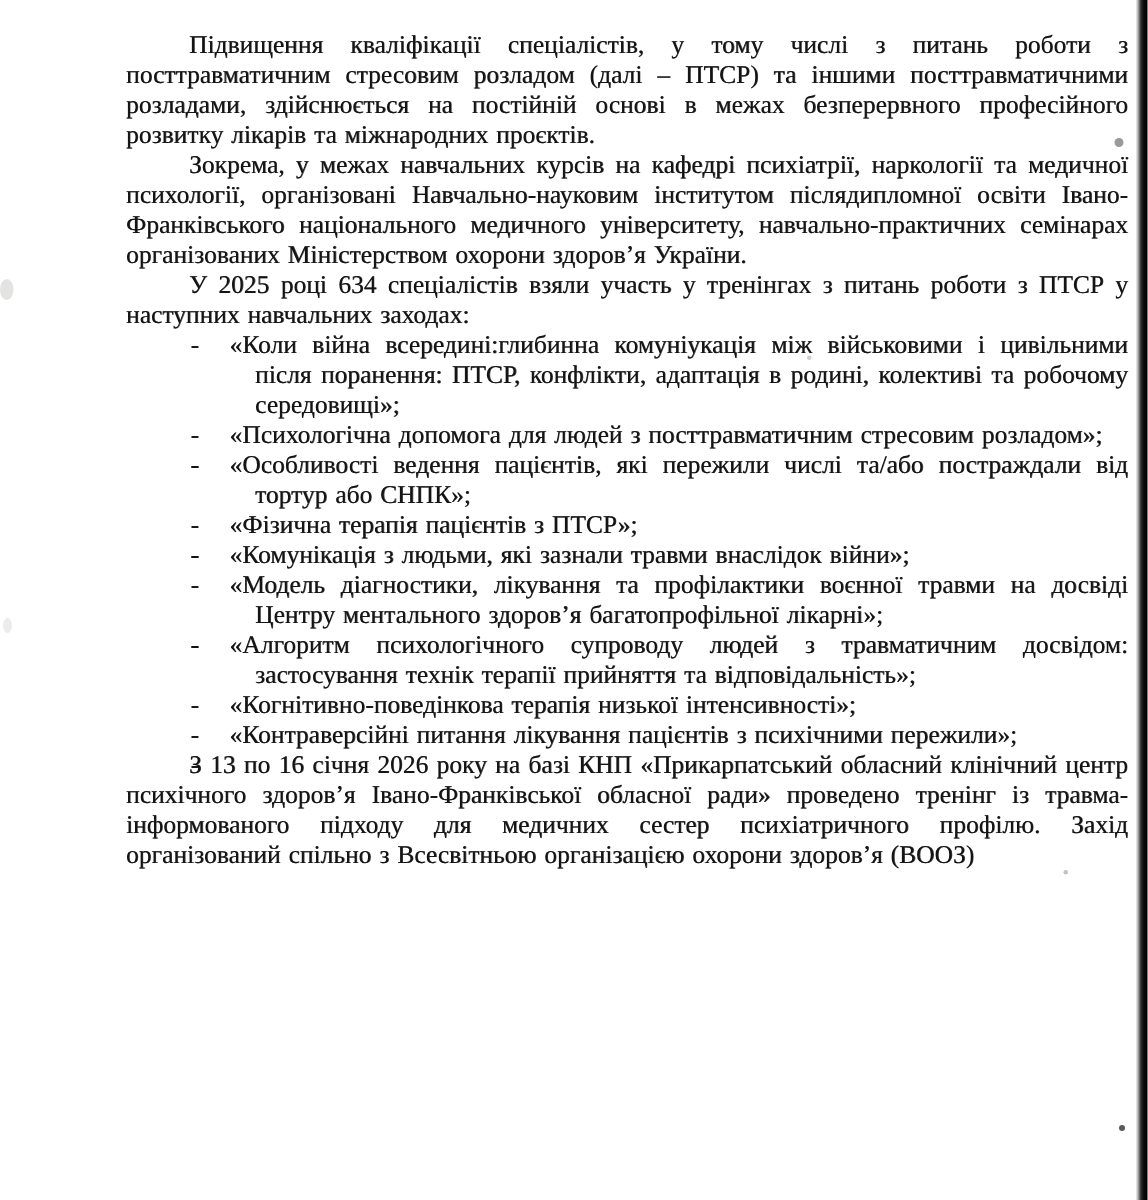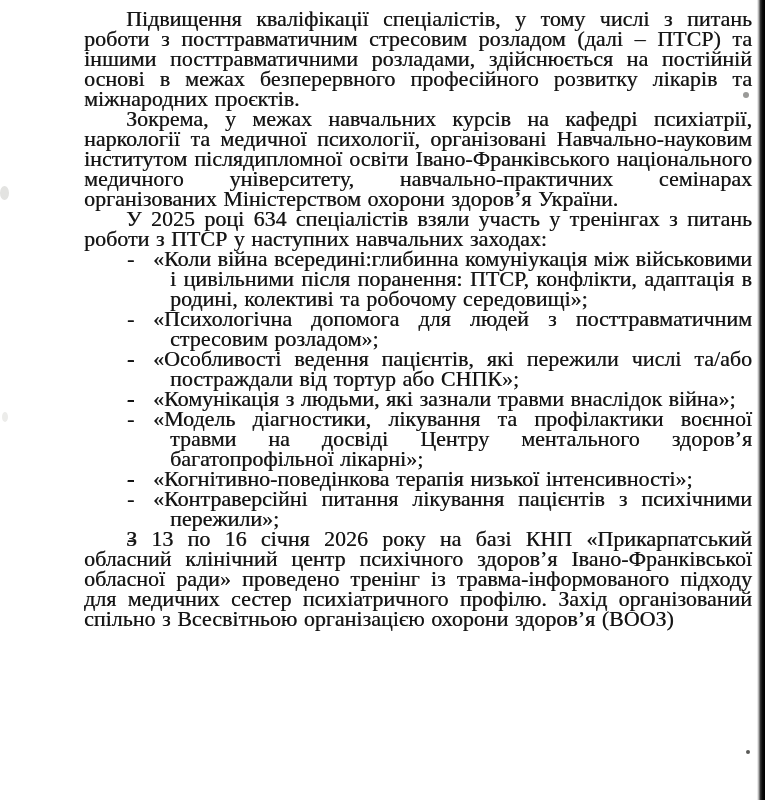--- a/index.html
+++ b/index.html
@@ -10,24 +10,24 @@
   body {
     position: relative;
     width: 765px;
     height: 800px;
     overflow: hidden;
     font-family: "Liberation Serif", "DejaVu Serif", serif;
     color: #141414;
   }
   .page-text {
     position: absolute;
-    top: 9px;
+    top: 20px;
     left: 84px;
     width: 668px;
-    font-size: 22px;
+    font-size: 17px;
     line-height: 20px;
     text-align: justify;
     text-shadow: 0.4px 0 0 rgba(0,0,0,0.65);
     word-spacing: 1px;
     font-family: Liberation Serif, serif;
   }
   .para {
     margin: 0;
     text-indent: 42px;
     text-align: justify;
@@ -86,37 +86,39 @@
     </div>
     <div class="event-item">
       <span class="dash">-</span>
     </div>
     <div class="event-item">
       <span class="dash">-</span>
       <span>«Особливості ведення пацієнтів, які пережили числі та/або постраждали від тортур або СНПК»;</span>
     </div>
     <div class="event-item">
       <span class="dash">-</span>
+      <span>«Фізична терапія пацієнтів з ПТСР»;</span>
     </div>
     <div class="event-item">
       <span class="dash">-</span>
     </div>
     <div class="event-item">
       <span class="dash">-</span>
-      <span>«Комунікація з людьми, які зазнали травми внаслідок війна»;</span>
+      <span>«Комунікація з людьми, які зазнали травми внаслідок війни»;</span>
     </div>
     <div class="event-item">
       <span class="dash">-</span>
       <span>«Модель діагностики, лікування та профілактики воєнної травми на досвіді Центру ментального здоров’я багатопрофільної лікарні»;</span>
     </div>
     <div class="event-item">
       <span class="dash">-</span>
     </div>
     <div class="event-item">
       <span class="dash">-</span>
+      <span>«Алгоритм психологічного супроводу людей з травматичним досвідом: застосування технік терапії прийняття та відповідальність»;</span>
     </div>
     <div class="event-item">
       <span class="dash">-</span>
       <span>«Когнітивно-поведінкова терапія низької інтенсивності»;</span>
     </div>
     <div class="event-item">
       <span class="dash">-</span>
       <span>«Контраверсійні питання лікування пацієнтів з психічними пережили»;</span>
     </div>
     <div class="event-item">

